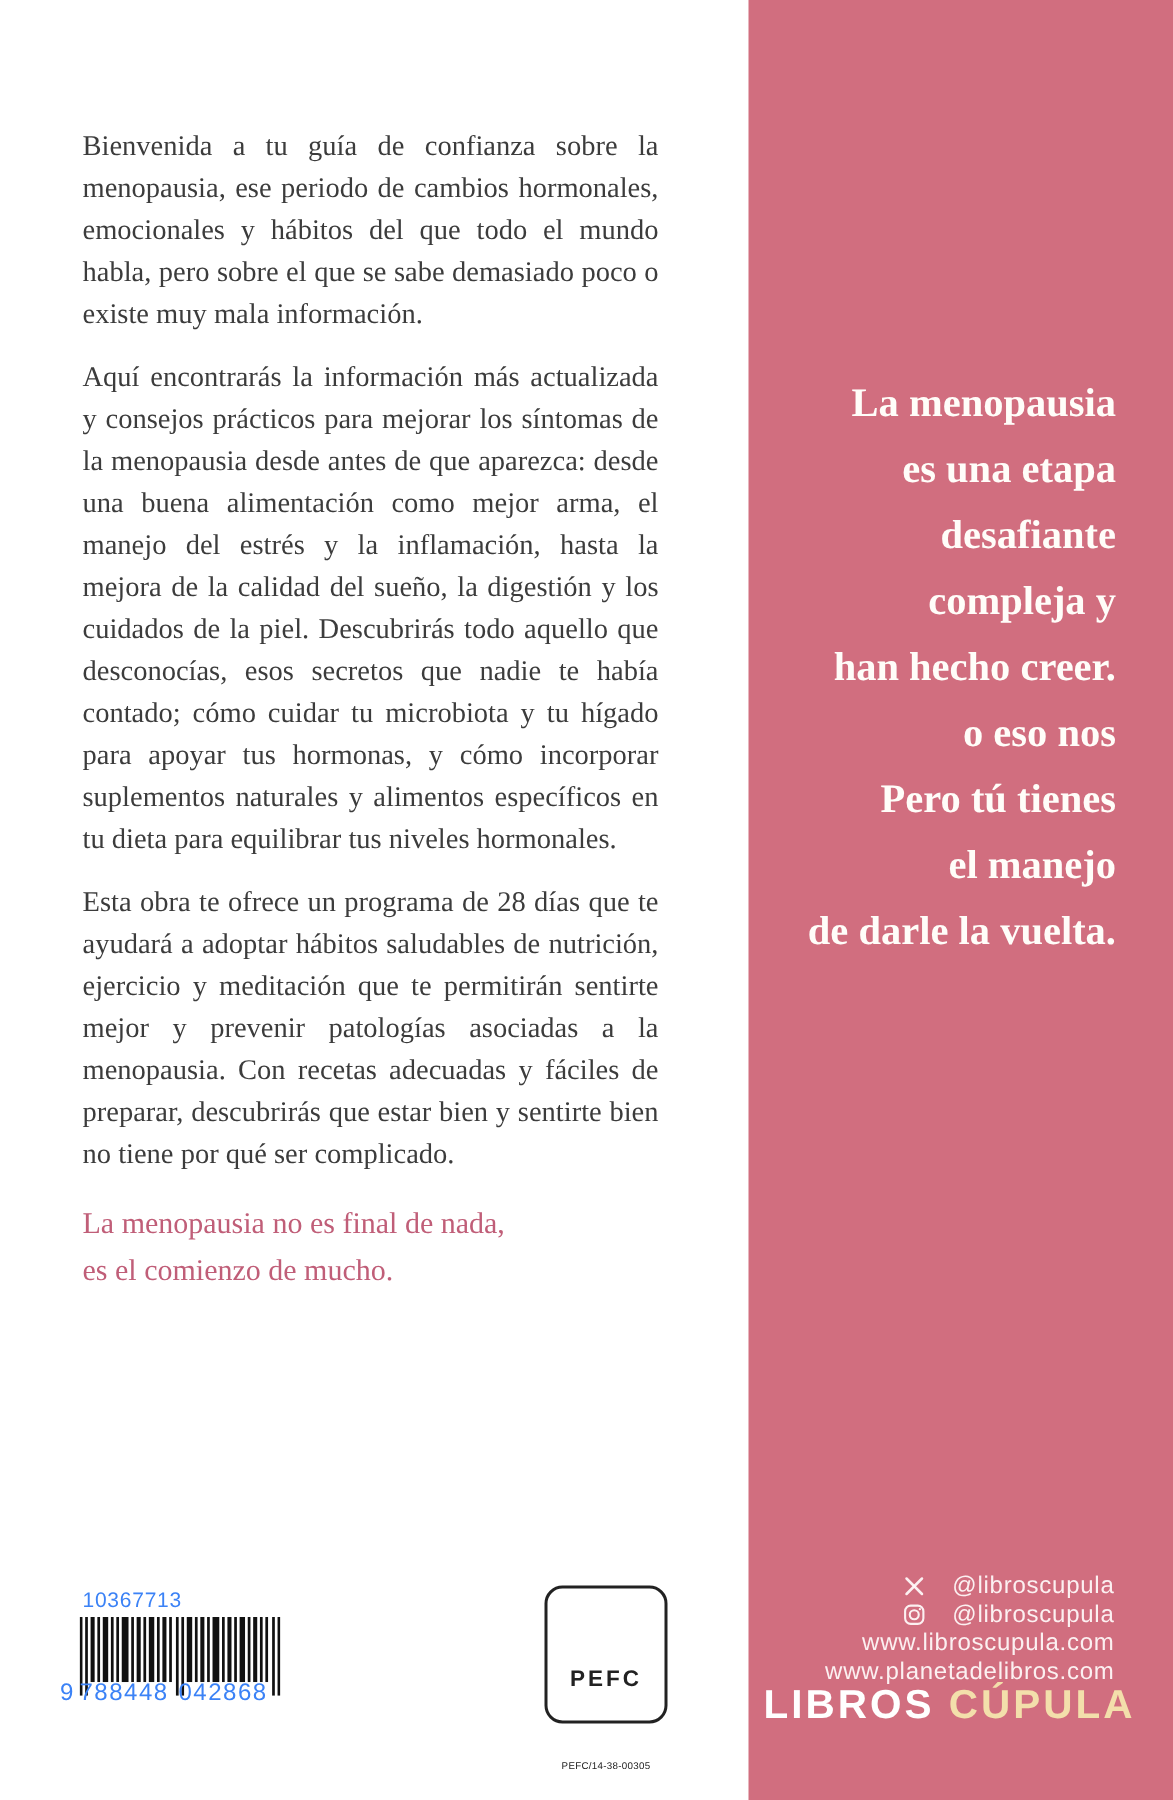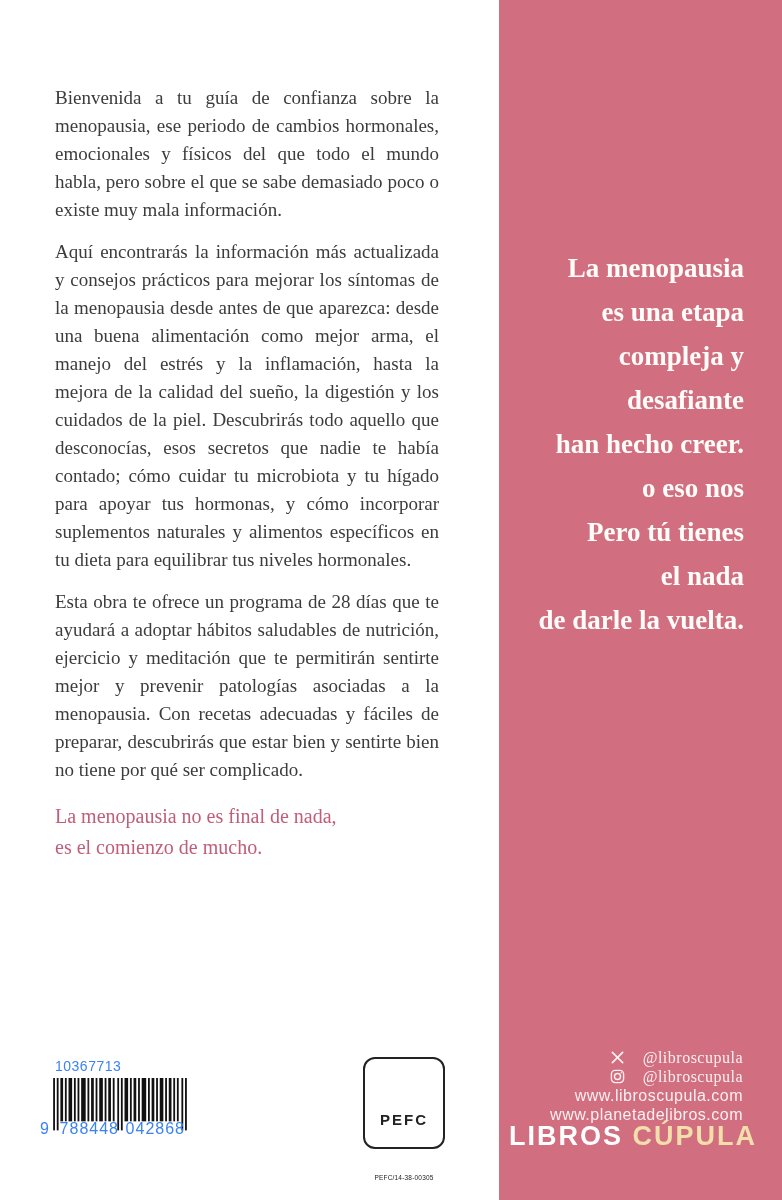--- a/index.html
+++ b/index.html
@@ -48,21 +48,21 @@
   }
   .social {
     position:absolute;
     top:1048px; right:49px; left:10px;
     text-align:right;
     color:rgba(255,250,250,0.93);
     font-family:"Liberation Sans", sans-serif;
     font-size:16px; line-height:19px;
     letter-spacing:0.5px;
   }
-  .social-row { display:flex; justify-content:flex-end; align-items:center; gap:18px;font-family:Liberation Serif, serif; }
+  .social-row { display:flex; justify-content:flex-end; align-items:center; gap:18px; }
   .social-icon { display:inline-flex; width:15px; height:15px; }
   .social-icon svg { width:100%; height:100%; }
   .brand {
     position:absolute;
     top:1121px; right:47px; left:10px;
     text-align:right;
     font-family:"Liberation Sans", sans-serif;
     font-weight:bold;
     font-size:27px; line-height:30px;
     letter-spacing:2px;
@@ -79,21 +79,21 @@
     color:#3b82f6;
   }
   .product-code { font-size:14px; margin-left:15px; margin-bottom:4px; letter-spacing:0.5px; }
   .bars { display:block; margin-left:13px; }
   .isbn-digits {
     display:flex; align-items:baseline;
     font-size:16px; letter-spacing:1px;
     margin-top:-14px;
   }
   .isbn-digits .lead { width:13px; }
-  .isbn-digits .grp { width:66px; text-align:right; background:transparent; }
+  .isbn-digits .grp { width:66px; text-align:left; background:transparent; }
 
   
   .pefc {
     position:absolute;
     left:363px; top:1057px;
     width:82px; height:92px;
     border:2.5px solid #222;
     border-radius:12px;
     display:flex; flex-direction:column; align-items:center;
     padding-top:6px;
@@ -104,39 +104,39 @@
   .pefc-emblem { width:46px; height:44px; }
   .pefc-name { font-weight:bold; font-size:15px; letter-spacing:2px; margin-top:1px; }
   .pefc-code { font-size:6.5px; margin-top:1px; letter-spacing:0.2px; }
 </style>
 </head>
 <body>
 
 <div id="cover">
 
   <div class="blurb">
-    <p>Bienvenida a tu guía de confianza sobre la menopausia, ese periodo de cambios hormonales, emocionales y físicos del que todo el mundo habla, pero sobre el que se sabe demasiado poco o existe muy mala información.</p>
+    <p>Bienvenida a tu guía de confianza sobre la menopausia, ese periodo de cambios hormonales, emocionales y hábitos del que todo el mundo habla, pero sobre el que se sabe demasiado poco o existe muy mala información.</p>
     <p>Aquí encontrarás la información más actualizada y consejos prácticos para mejorar los síntomas de la menopausia desde antes de que aparezca: desde una buena alimentación como mejor arma, el manejo del estrés y la inflamación, hasta la mejora de la calidad del sueño, la digestión y los cuidados de la piel. Descubrirás todo aquello que desconocías, esos secretos que nadie te había contado; cómo cuidar tu microbiota y tu hígado para apoyar tus hormonas, y cómo incorporar suplementos naturales y alimentos específicos en tu dieta para equilibrar tus niveles hormonales.</p>
     <p>Esta obra te ofrece un programa de 28 días que te ayudará a adoptar hábitos saludables de nutrición, ejercicio y meditación que te permitirán sentirte mejor y prevenir patologías asociadas a la menopausia. Con recetas adecuadas y fáciles de preparar, descubrirás que estar bien y sentirte bien no tiene por qué ser complicado.</p>
     <div class="highlight" style="color: rgb(192, 94, 120);">
       <div>La menopausia no es final de nada,</div>
       <div>es el comienzo de mucho.</div>
     </div>
   </div>
 
   <div class="panel" style="background: rgb(209, 110, 127);">
     <div class="quote">
       <div>La menopausia</div>
       <div>es una etapa</div>
+      <div>desafiante</div>
       <div>compleja y</div>
-      <div>desafiante</div>
       <div>han hecho creer.</div>
       <div>o eso nos</div>
       <div>Pero tú tienes</div>
-      <div>el nada</div>
+      <div>el manejo</div>
       <div>de darle la vuelta.</div>
     </div>
 
     <div class="social">
       <div class="social-row">
         <span class="social-icon">
           <svg viewBox="0 0 16 16" fill="none" stroke="rgba(255,250,250,0.93)" stroke-width="1.8" stroke-linecap="round">
             <path d="M2.5 2.5 L13.5 13.5"></path>
             <path d="M13.5 2.5 L2.5 13.5"></path>
           </svg>

